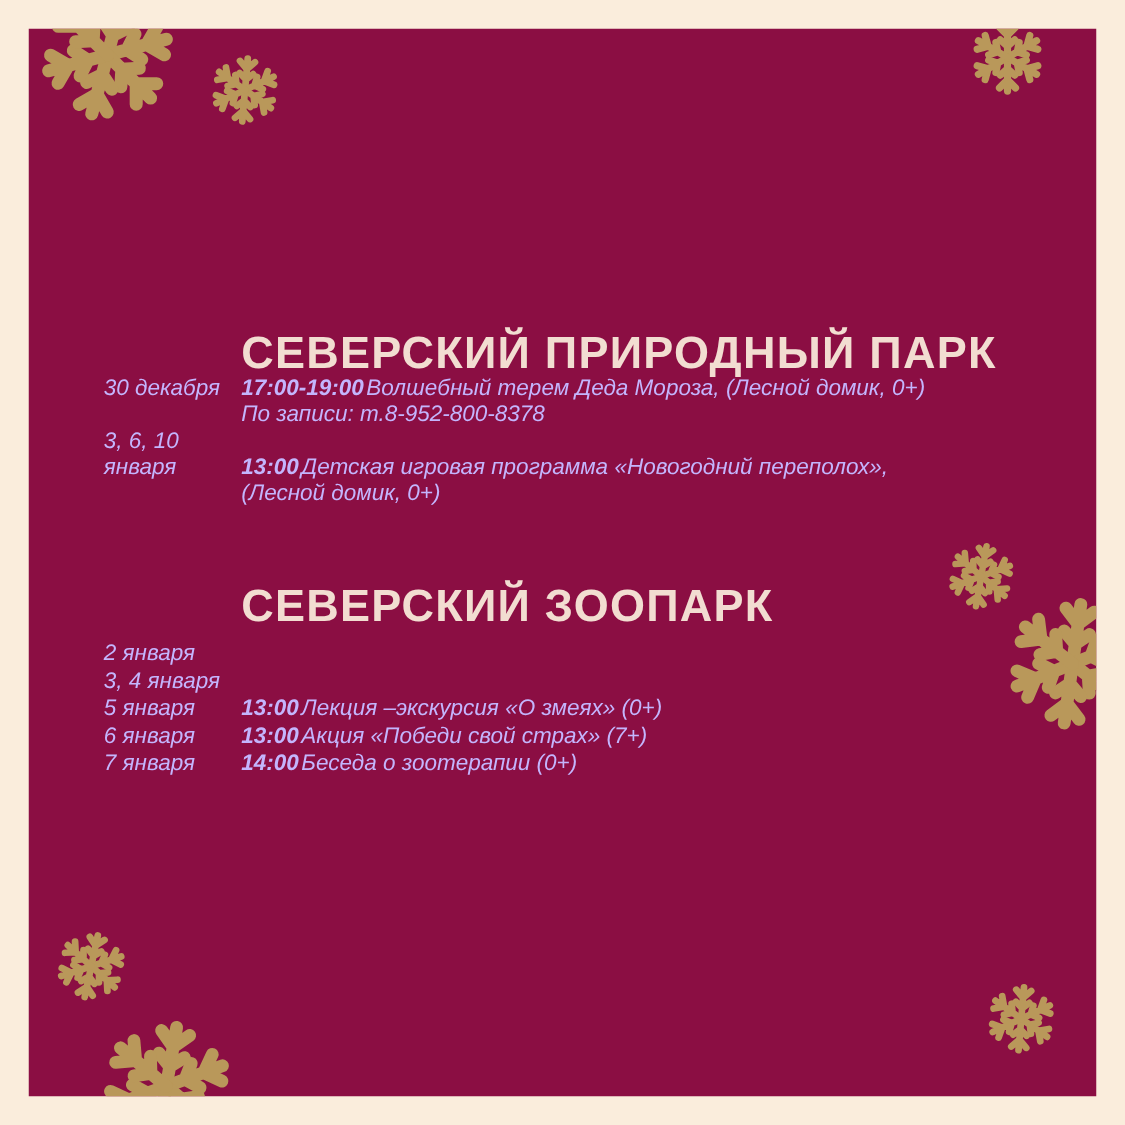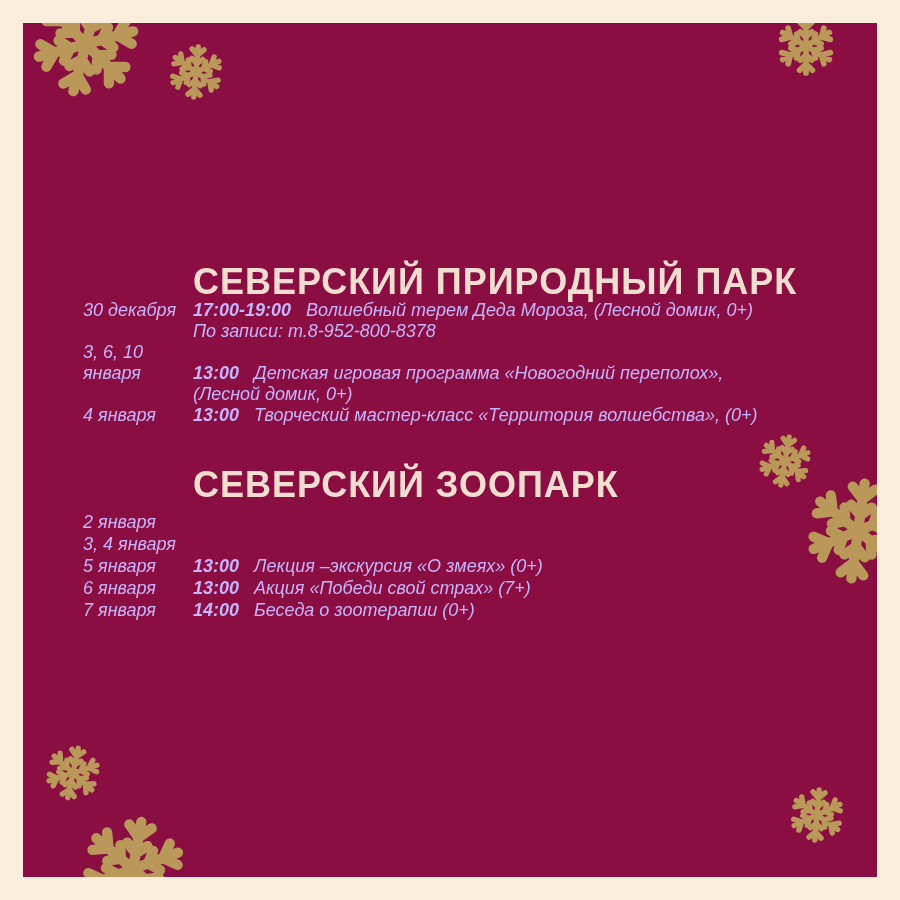--- a/index.html
+++ b/index.html
@@ -32,21 +32,21 @@
     font-style:italic;color:#c4b5fd;font-size:18px;
   }
   #rows-park{top:277px;line-height:21px;}
   #rows-zoo{top:488px;line-height:22px;}
   .row{display:flex;white-space:nowrap;}
   .date{
     flex:0 0 110px;font-weight:400;
   }
   .entry{flex:1;}
   .time{font-weight:700;font-style:italic;}
-  .time:not(:empty){margin-right:15px;font-style:italic;}
+  .time:not(:empty){margin-right:2px;font-style:italic;}
 </style>
 </head>
 <body>
 
 <div class="poster">
   <div class="card">
 
     <svg width="0" height="0" style="position:absolute" aria-hidden="true">
       <defs>
         <g id="flake-shape" fill="none" stroke="currentColor" stroke-width="9" stroke-linecap="round">
@@ -113,24 +113,20 @@
         <span class="entry"><b class="time"></b><span class="txt"></span></span>
       </div>
       <div class="row">
         <span class="date">января</span>
         <span class="entry"><b class="time">13:00</b><span class="txt">Детская игровая программа «Новогодний переполох»,</span></span>
       </div>
       <div class="row">
         <span class="date"></span>
         <span class="entry"><b class="time"></b><span class="txt">(Лесной домик, 0+)</span></span>
       </div>
-      <div class="row">
-        <span class="date">4 января</span>
-        <span class="entry"><b class="time">13:00</b><span class="txt">Творческий мастер-класс «Территория волшебства», (0+)</span></span>
-      </div>
     </div>
 
     <div class="section-title" id="title-zoo">СЕВЕРСКИЙ ЗООПАРК</div>
 
     <div class="rows" id="rows-zoo">
       <div class="row">
         <span class="date">2 января</span>
       </div>
       <div class="row">
         <span class="date">3, 4 января</span>

